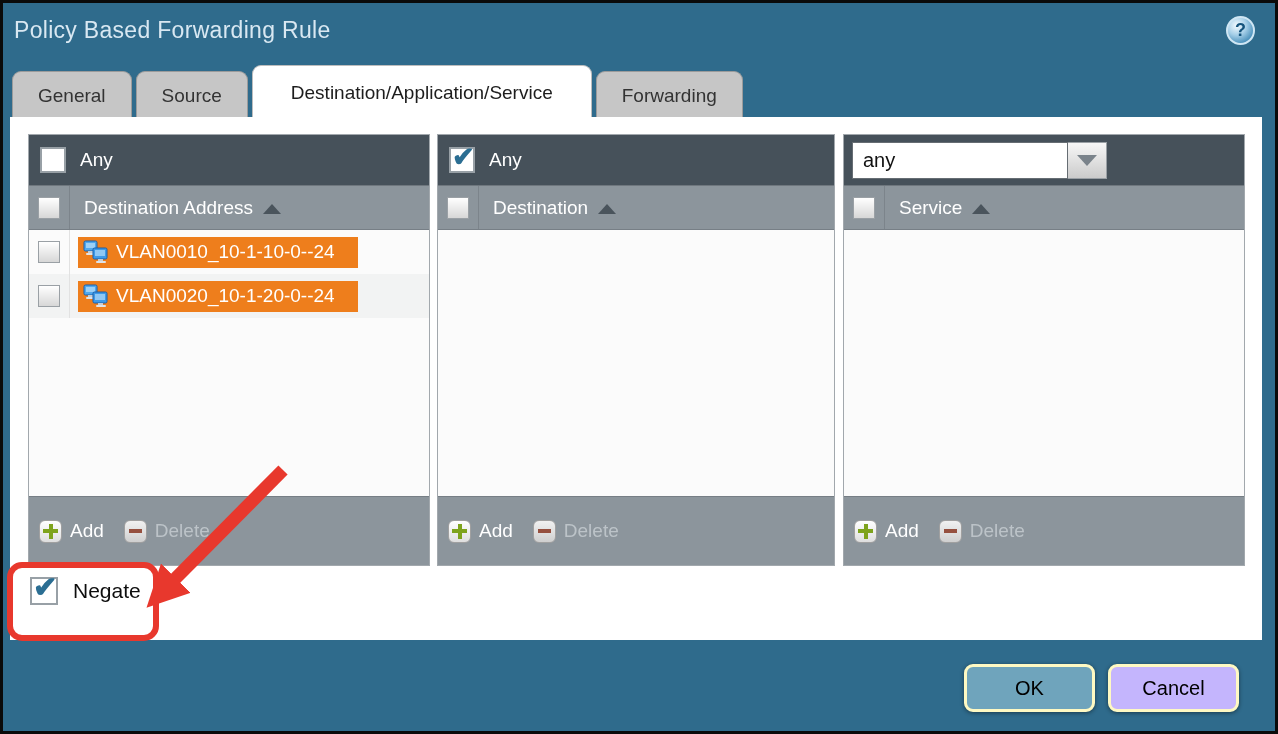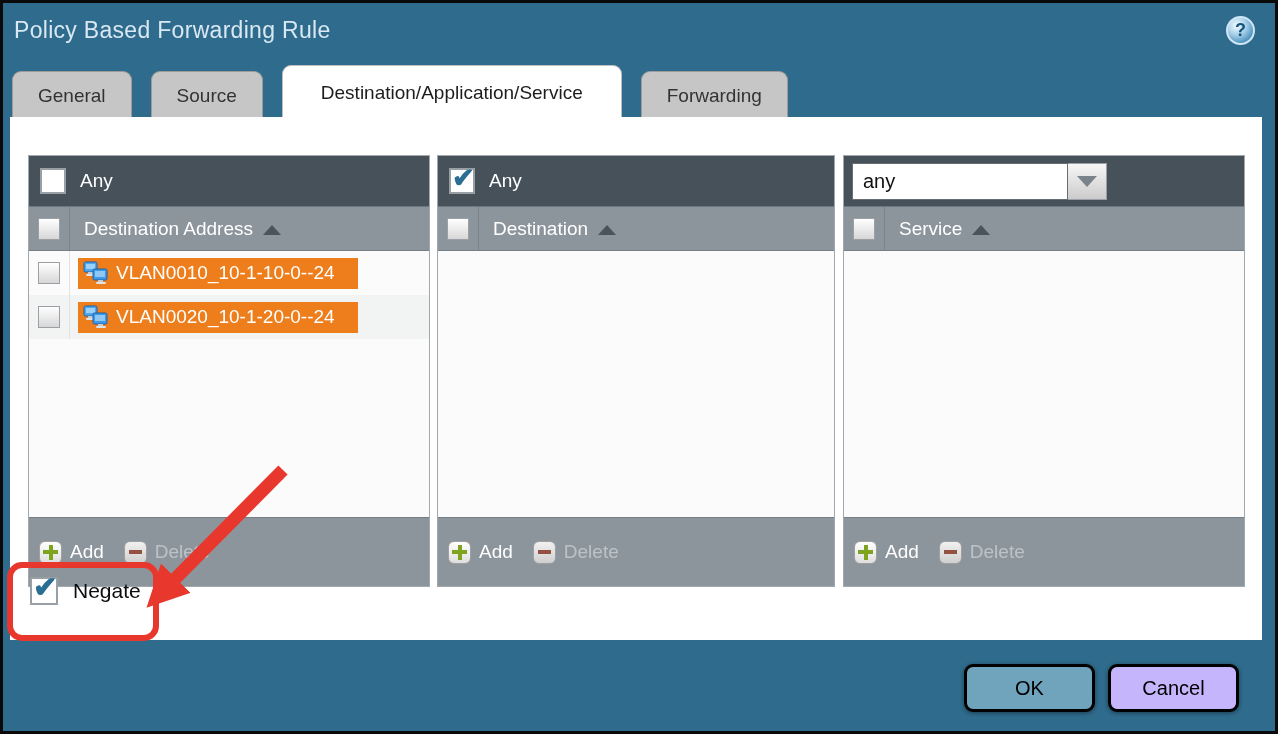--- a/index.html
+++ b/index.html
@@ -6,30 +6,30 @@
   *{font-family:"Liberation Sans",sans-serif;}
   .window{position:relative;width:1278px;height:734px;background:#2F6B8C;
     border:3px solid #0a0a0a;box-sizing:border-box;overflow:hidden;}
   
   .title{position:absolute;left:11px;top:14px;font-size:23px;color:#D9E8F2;letter-spacing:.3px;}
   .help{position:absolute;right:20px;top:13px;width:29px;height:29px;border-radius:50%;
     background:radial-gradient(circle at 35% 30%,#f4fbff 0%,#a6cfe8 40%,#4e93bd 75%,#2f7bab 100%);
     border:2px solid #cfe6f4;color:#14537c;font-weight:bold;font-size:18px;
     display:flex;align-items:center;justify-content:center;box-sizing:border-box;cursor:pointer;}
   
-  .tabs{position:absolute;left:9px;top:62px;height:55px;display:flex;align-items:flex-end;gap:19px;}
+  .tabs{position:absolute;left:9px;top:62px;height:55px;display:flex;align-items:flex-end;gap:4px;}
   .tab{height:49px;background:#C6C6C6;border:1px solid #9b9b9b;border-bottom:none;
     border-radius:9px 9px 0 0;display:flex;align-items:center;justify-content:center;
     font-size:19px;color:#333;padding:0 25px;box-sizing:border-box;cursor:pointer;white-space:nowrap;}
   .tab.active{height:55px;background:#fff;color:#1d1d1d;border-color:#bdbdbd;padding:0 38px;}
   
   .panel{position:absolute;left:7px;top:114px;width:1252px;height:523px;background:#fff;}
   
   .col{position:absolute;top:17px;height:432px;display:flex;flex-direction:column;
-    border:1px solid #a2a8ad;box-sizing:border-box;background:#FBFBFB;margin-top:21px;}
+    border:1px solid #a2a8ad;box-sizing:border-box;background:#FBFBFB;}
   .col-dest{left:18px;width:402px;}
   .col-app{left:427px;width:398px;}
   .col-svc{left:833px;width:402px;}
   .anybar{height:50px;background:#46515A;display:flex;align-items:center;
     padding:0 11px;gap:14px;flex:0 0 auto;}
   .anylabel{color:#fff;font-size:19px;}
   .cb{width:26px;height:26px;background:#fff;border:2px solid #98a0a6;box-sizing:border-box;
     position:relative;display:inline-block;cursor:pointer;flex:0 0 auto;}
   .cb.checked::after{content:"\2714";position:absolute;left:1px;top:-8px;font-size:27px;
     color:#2B6E93;font-weight:bold;}
@@ -69,21 +69,21 @@
   
   .negate-row{position:absolute;left:20px;top:460px;display:flex;align-items:center;gap:15px;}
   .negate-cb{width:28px;height:28px;}
   .negate-cb.checked::after{font-size:29px;top:-9px;}
   .negate-label{font-size:21px;color:#0d0d0d;}
   
   .anno-box{position:absolute;left:4px;top:559px;width:140px;height:67px;border:6px solid #E8382D;
     border-radius:15px;pointer-events:none;}
   .anno-arrow{position:absolute;left:0;top:0;width:1272px;height:728px;pointer-events:none;}
   
-  .btn{position:absolute;height:48px;width:131px;border-radius:9px;border:3px solid #000000;
+  .btn{position:absolute;height:48px;width:131px;border-radius:9px;border:3px solid #fef9c3;
     font-size:20px;color:#000;display:flex;align-items:center;justify-content:center;
     box-sizing:border-box;box-shadow:0 1px 4px rgba(0,0,0,.45);cursor:pointer;padding:8px;}
   .btn.ok{left:961px;top:661px;background:#6FA4BC;}
   .btn.cancel{left:1105px;top:661px;background:#c4b5fd;}
 </style>
 </head>
 <body>
 
 <div class="window">
 

